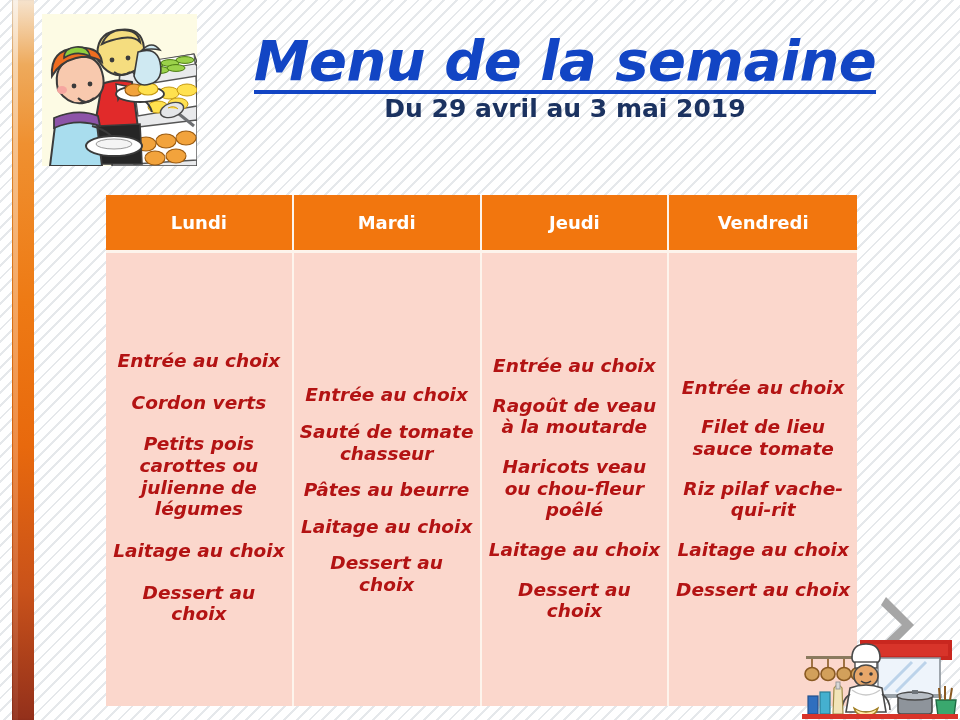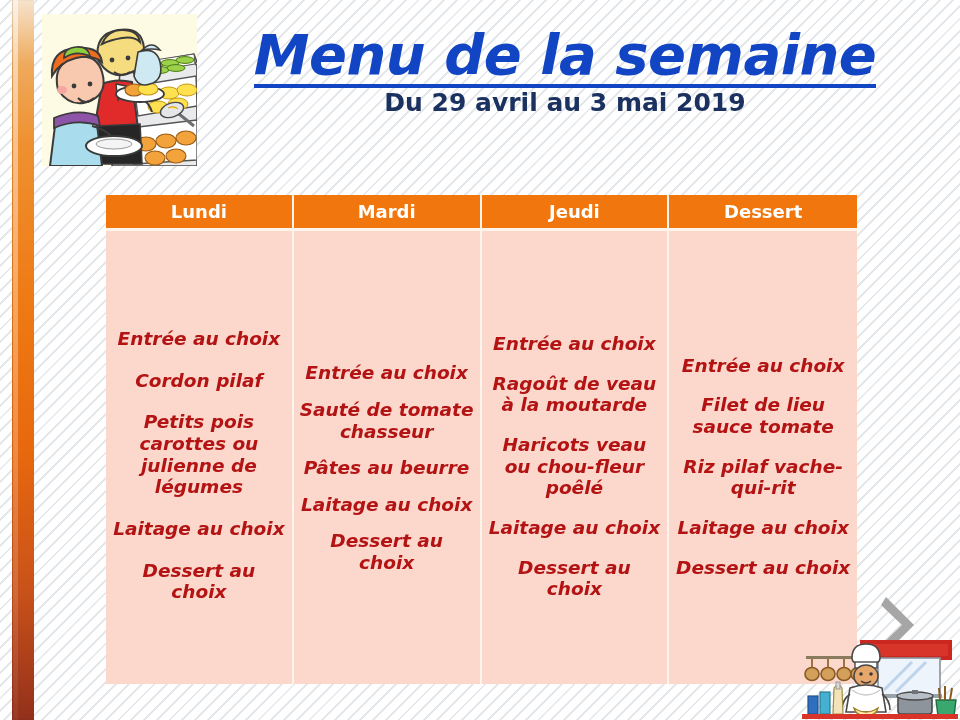--- a/index.html
+++ b/index.html
@@ -71,21 +71,21 @@
     top: 6px;
     width: 155px;
     height: 152px;
     background: #fdfbe4;
     overflow: hidden;
   }
 
   .title-block {
     position: absolute;
     left: 175px;
-    top: 18px;
+    top: 24px;
     width: 700px;
     text-align: center;
   }
   .menu-title {
     display: inline-block;
     font-family: "DejaVu Sans", sans-serif;
     font-style: italic;
     font-weight: bold;
     font-size: 56px;
     line-height: 1.02;
@@ -114,21 +114,21 @@
     border-spacing: 0;
     table-layout: fixed;
   }
   .menu-table th {
     background: #f2760e;
     color: #ffffff;
     font-family: "DejaVu Sans", sans-serif;
     font-weight: bold;
     font-size: 18px;
     height: 33px;
-    padding: 0;
+    padding: 11px;
     text-align: center;
     border-right: 2px solid #fdf4ec;
     border-bottom: 3px solid #fdf4ec;
     vertical-align: middle;
   }
   .menu-table th:last-child { border-right: none; }
 
   .menu-table td {
     background: #fbd7cc;
     border-right: 2px solid #fdf4ec;
@@ -260,29 +260,29 @@
       <div class="menu-subtitle">Du 29 avril au 3 mai 2019</div>
     </div>
   </div>
 
   <table class="menu-table">
     <thead>
       <tr>
         <th>Lundi</th>
         <th>Mardi</th>
         <th>Jeudi</th>
-        <th>Dessert</th>
+        <th>Vendredi</th>
       </tr>
     </thead>
     <tbody>
       <tr>
         <td data-col="0">
           <span class="cell-inner">
             <p class="dish">Entrée au choix</p>
-            <p class="dish">Cordon pilaf</p>
+            <p class="dish">Cordon verts</p>
             <p class="dish">Petits pois carottes ou julienne de légumes</p>
             <p class="dish">Laitage au choix</p>
             <p class="dish">Dessert au choix</p>
           </span>
         </td>
         <td data-col="1">
           <span class="cell-inner">
             <p class="dish">Entrée au choix</p>
             <p class="dish">Sauté de tomate chasseur</p>
             <p class="dish">Pâtes au beurre</p>

